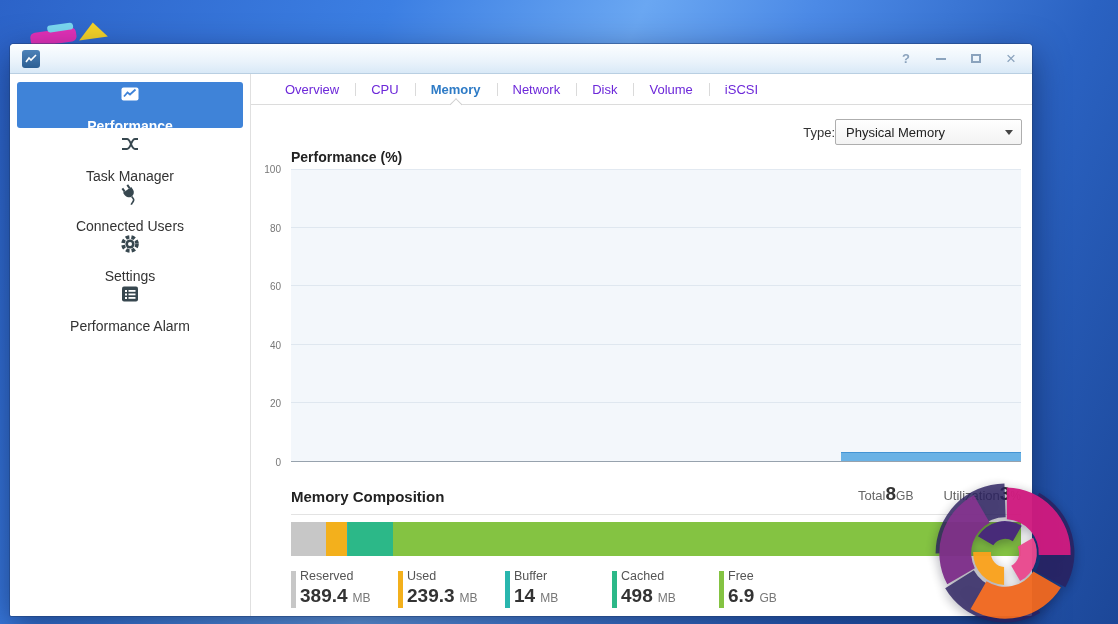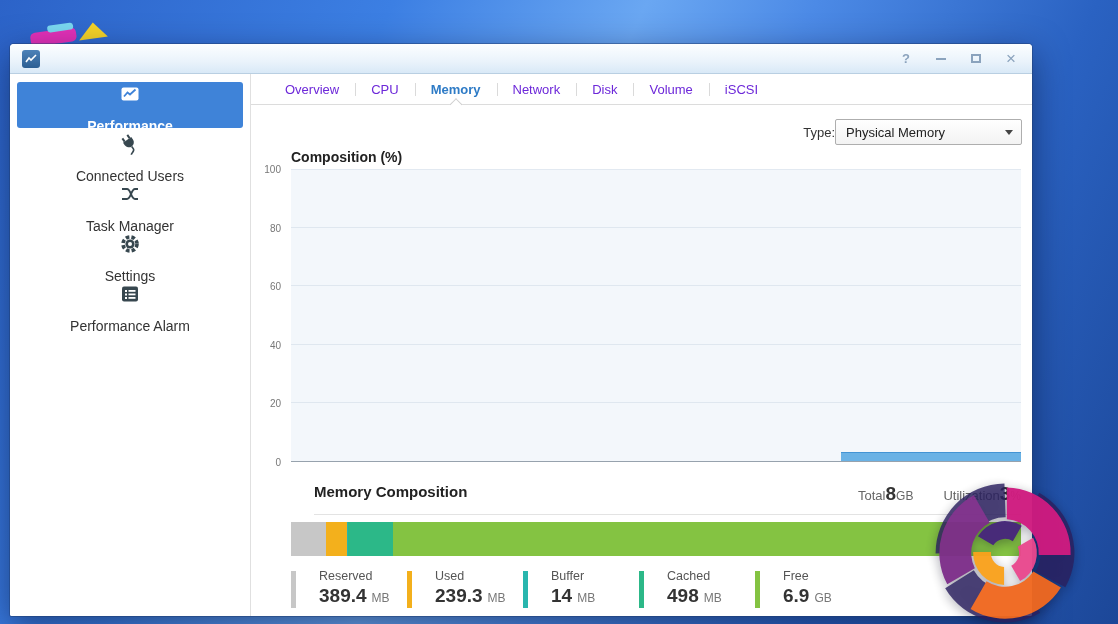--- a/index.html
+++ b/index.html
@@ -95,31 +95,31 @@
   }
   .gridline { position:absolute; left:0; right:0; height:1px; background:#dfe7ef; }
   .gridline:nth-child(1){ bottom:20%; }
   .gridline:nth-child(2){ bottom:40%; }
   .gridline:nth-child(3){ bottom:60%; }
   .gridline:nth-child(4){ bottom:80%; }
   .chart-fill { position:absolute; right:0; bottom:0; }
 
   
   .composition { position:absolute; left:40px; top:378px; width:730px; }
-  .comp-head { display:flex; align-items:flex-start; justify-content:space-between; padding-bottom:9px; border-bottom:1px solid #e3e3e3;margin-left:23px; }
+  .comp-head { display:flex; align-items:flex-end; justify-content:space-between; padding-bottom:9px; border-bottom:1px solid #e3e3e3; }
   .comp-title { font-size:15px; font-weight:bold; color:#222; }
   .comp-stats { display:flex; align-items:baseline; gap:30px; }
   .stat { display:flex; align-items:baseline; }
   .stat .lbl { font-size:13px; color:#666; }
   .stat .val { font-size:19px; font-weight:bold; color:#333; }
   .stat .unit { font-size:12px; color:#666; }
   .stack-bar { margin-top:7px; height:34px; display:flex; overflow:hidden; }
   .stack-bar .seg { height:100%; flex:0 0 auto; }
   .legend { margin-top:13px; display:flex; }
-  .leg-item { width:116px; display:flex; gap:23px; }
+  .leg-item { width:107px; display:flex; gap:4px; }
   .leg-swatch { width:5px; height:37px; flex:0 0 5px; margin-top:2px; }
   .leg-text { display:flex; flex-direction:column; }
   .leg-label { font-size:12.5px; color:#555; }
   .leg-valrow { display:flex; align-items:baseline; gap:5px; margin-top:2px; }
   .leg-value { font-size:19px; font-weight:bold; color:#333; }
   .leg-unit { font-size:12px; color:#777; }
 
   
   .watermark { position:absolute; left:930px; top:478px; z-index:5; opacity:.96; filter:drop-shadow(0 3px 6px rgba(0,0,30,.35)); pointer-events:none; }
 </style>
@@ -163,38 +163,38 @@
         <span class="ic">
           <svg width="22" height="22" viewBox="0 0 22 22">
               <rect x="2.5" y="4.5" width="17" height="13" rx="2" fill="#fff"></rect>
               <polyline points="5,13.5 8.5,9.5 11,11.5 16.5,6.5" fill="none" stroke="#3f83d8" stroke-width="1.8"></polyline>
             </svg>
         </span>
         <span>Performance</span>
       </div>
       <div class="side-item">
         <span class="ic">
+          <svg width="22" height="22" viewBox="0 0 22 22" fill="none" stroke="#37474f" stroke-width="2">
+              <path d="M3 6 h5 c4 0 4 10 8 10 h3"></path>
+              <path d="M3 16 h5 c4 0 4 -10 8 -10 h3"></path>
+            </svg>
+        </span>
+        <span>Task Manager</span>
+      </div>
+      <div class="side-item">
+        <span class="ic">
           <svg width="22" height="22" viewBox="0 0 22 22">
               <g transform="rotate(-35 11 11)">
                 <path d="M8 2 v4 M14 2 v4" stroke="#37474f" stroke-width="2" fill="none"></path>
                 <path d="M6 6 h10 v3 a5 5 0 0 1 -10 0 z" fill="#37474f"></path>
                 <path d="M11 14 v3 c0 2.5 -4 2 -5 3.5" stroke="#37474f" stroke-width="1.6" fill="none"></path>
               </g>
             </svg>
         </span>
         <span>Connected Users</span>
-      </div>
-      <div class="side-item">
-        <span class="ic">
-          <svg width="22" height="22" viewBox="0 0 22 22" fill="none" stroke="#37474f" stroke-width="2">
-              <path d="M3 6 h5 c4 0 4 10 8 10 h3"></path>
-              <path d="M3 16 h5 c4 0 4 -10 8 -10 h3"></path>
-            </svg>
-        </span>
-        <span>Task Manager</span>
       </div>
       <div class="side-item">
         <span class="ic">
           <svg width="22" height="22" viewBox="0 0 22 22">
               <circle cx="11" cy="11" r="7" fill="none" stroke="#37474f" stroke-width="3.6" stroke-dasharray="3.6 2.1"></circle>
               <circle cx="11" cy="11" r="4.6" fill="#37474f"></circle>
               <circle cx="11" cy="11" r="2" fill="#fff"></circle>
             </svg>
         </span>
         <span>Settings</span>
@@ -228,21 +228,21 @@
 
       <div class="content">
         <div class="type-row">
           <span class="type-label">Type:</span>
           <div class="select">
             <span>Physical Memory</span>
             <span class="caret"></span>
           </div>
         </div>
 
-        <div class="chart-title">Composition (%)</div>
+        <div class="chart-title">Performance (%)</div>
 
         <div class="yticks">
           <span>100</span>
           <span>80</span>
           <span>60</span>
           <span>40</span>
           <span>20</span>
           <span>0</span>
         </div>
 

